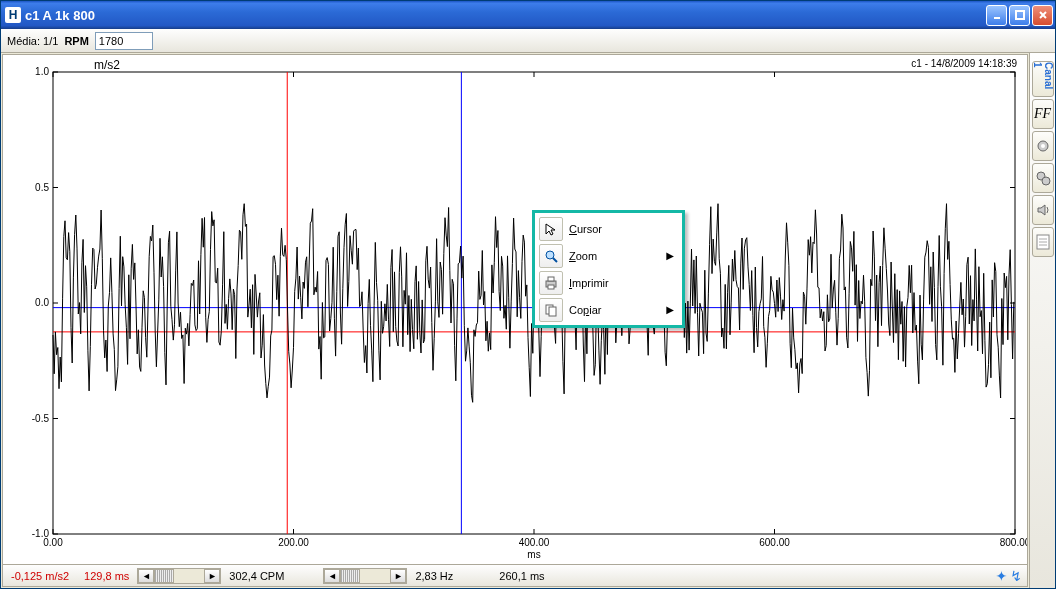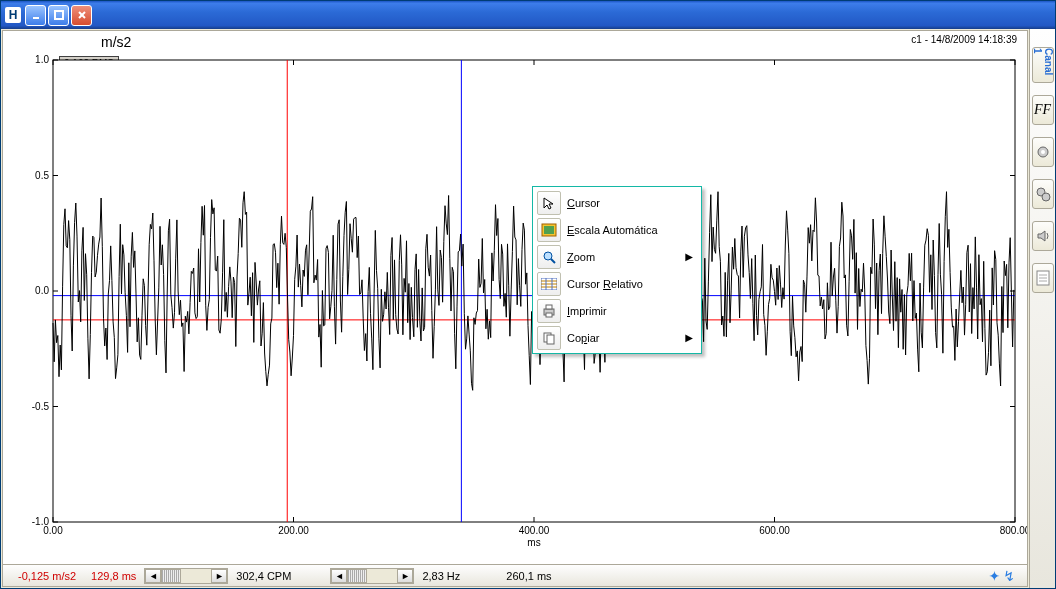--- a/index.html
+++ b/index.html
@@ -17,73 +17,79 @@
 
   .toolbar { height: 24px; background: linear-gradient(to bottom,#fefefe,#e8e6dd); border-bottom: 1px solid #aca899; display:flex; align-items:center; padding: 0 6px; gap: 6px; font-size: 11px; }
   .toolbar input { border: 1px solid #7f9db9; height: 18px; padding: 0 3px; font-size: 11px; width: 58px; }
 
   .mainrow { flex: 1; display: flex; min-height:0; }
   .plotframe { flex: 1; background: #fff; border: 1px solid #aca899; margin: 1px; position: relative; display:flex; flex-direction:column; }
   .plotarea { flex:1; position: relative; }
   svg.chart { position:absolute; inset:0; width:100%; height:100%; }
   .infobox { position:absolute; left: 56px; top: 25px; font-size:10px; }
   .infobox div { background:#d4d0c8; border:1px solid #404040; padding:1px 4px; margin-bottom:2px; display:inline-block; }
-  .axis-label { position:absolute; left:61px; top:3px; font-size:14px; color:#000;padding-left:37px; }
+  .axis-label { position:absolute; left:54px; top:3px; font-size:12px; color:#000;padding-left:37px; }
   .topright { position:absolute; right:10px; top:3px; font-size:10px; color:#000; }
 
-  .statusbar { height: 22px; background: linear-gradient(to bottom,#fefefe,#e8e6dd); border-top: 1px solid #aca899; display:flex; align-items:center; padding:0 8px; font-size:11px; gap:1px; }
+  .statusbar { height: 22px; background: linear-gradient(to bottom,#fefefe,#e8e6dd); border-top: 1px solid #aca899; display:flex; align-items:center; padding:0 1px; font-size:11px; gap:1px; }
   .statusbar .cell { padding: 0 6px; height:18px; display:flex; align-items:center; border:1px solid transparent; }
   .statusbar .red { color:#d00000; }
   .statusbar .scroll { display:flex; align-items:center; border:1px solid #aca899; background:#ece9d8; height:16px; }
   .statusbar .scroll .arrow { width:16px; height:14px; display:flex; align-items:center; justify-content:center; border:1px solid #aca899; background:linear-gradient(#fff,#ddd); margin:0; font-size:9px; cursor:pointer;}
   .statusbar .scroll .thumb { width:20px; height:14px; background:repeating-linear-gradient(90deg,#aaa 0 1px,#eee 1px 2px); border:1px solid #aca899; }
   .statusbar .spacer { flex:1; }
 
-  .rightbar { width: 26px; background: linear-gradient(to bottom,#fefefe,#e8e6dd); border-left:1px solid #aca899; display:flex; flex-direction:column; align-items:center; padding-top:18px; gap:12px; }
+  .rightbar { width: 26px; background: linear-gradient(to bottom,#fefefe,#e8e6dd); border-left:1px solid #aca899; display:flex; flex-direction:column; align-items:center; padding-top:8px; gap:2px; }
   .rightbar .rbtn { width:22px; height:36px; border:1px solid #aca899; background:linear-gradient(#fdfdfb,#ece9d8); border-radius:3px; display:flex; align-items:center; justify-content:center; cursor:pointer; font-size:10px; writing-mode: vertical-rl; }
   .rightbar .rbtn.small { height:30px; writing-mode: horizontal-tb; font-size:14px; font-style:italic; font-family: "Times New Roman", serif; }
   .rightbar .rbtn.icon { height:30px; writing-mode: horizontal-tb; }
 
-  .ctxmenu { position:absolute; left:529px; top:155px; width:170px; background:#fff; border:1px solid #14b8a6; box-shadow: 3px 3px 3px rgba(0,0,0,.25); font-size:11px; padding:2px; }
+  .ctxmenu { position:absolute; left:529px; top:155px; width:153px; background:#fff; border:3px solid #14b8a6; box-shadow: 3px 3px 3px rgba(0,0,0,.25); font-size:11px; padding:2px; }
   .ctxmenu .row { display:flex; align-items:center; height:27px; padding-right:6px; gap:6px; cursor:default; }
   .ctxmenu .iconbox { width:24px; height:24px; margin-left:2px; display:flex; align-items:center; justify-content:center; border:1px solid #c0c0b0; background:linear-gradient(#fff,#eee); border-radius:2px; }
   .ctxmenu .label { flex:1; }
   .ctxmenu .label u { text-decoration: underline; }
   .ctxmenu .arrow { font-size:10px; color:#000; }
 
   .ytick { font-size:10px; text-anchor:end; }
   .xtick { font-size:10px; text-anchor:middle; }
   .xaxistitle { font-size:10px; text-anchor:middle; }
 </style>
 </head>
 <body>
 
 <div class="window">
   <div class="titlebar">
     <div class="icon">H</div>
+    <div class="title">c1 A 1k 800</div>
     <div class="btns">
       <div class="btn min">
           <svg width="10" height="10">
             <line x1="2" y1="8" x2="8" y2="8"></line>
           </svg>
         </div>
       <div class="btn max">
           <svg width="10" height="10">
             <rect x="1" y="1" width="8" height="8"></rect>
           </svg>
         </div>
       <div class="btn close">
           <svg width="10" height="10">
             <line x1="2" y1="2" x2="8" y2="8"></line>
             <line x1="8" y1="2" x2="2" y2="8"></line>
           </svg>
         </div>
     </div>
   </div>
 
+  <div class="toolbar">
+    <span>Média: 1/1</span>
+    <span style="font-weight:bold">RPM</span>
+    <input type="text" value="1780" style="">
+  </div>
 
   <div class="mainrow">
     <div class="plotframe">
       <div class="plotarea">
         <span class="axis-label">m/s2</span>
         <span class="topright">c1 - 14/8/2009 14:18:39</span>
         <div class="infobox">
           <div>0,162 RMS</div><br>
           <div>0,427 PkMax</div><br>
           <div>FC= 2,64</div>
@@ -132,49 +138,27 @@
           <div class="row">
             <div class="iconbox">
                 <svg width="14" height="14">
                   <path d="M2 2 L2 12 L5 9 L7 13 L9 12 L7 8 L11 8 Z" fill="#fff" stroke="#000"></path>
                 </svg>
               </div>
             <span class="label"><u>C</u><span>ursor</span></span>
           </div>
           <div class="row">
             <div class="iconbox">
-                <svg width="16" height="14">
-                  <rect x="1" y="1" width="14" height="12" fill="#f4c430" stroke="#a06000"></rect>
-                  <rect x="3" y="3" width="10" height="8" fill="#50a050"></rect>
-                </svg>
-              </div>
-            <span class="label"><u>E</u><span>scala Automática</span></span>
-          </div>
-          <div class="row">
-            <div class="iconbox">
                 <svg width="14" height="14">
                   <circle cx="6" cy="6" r="4" fill="#bde0ff" stroke="#0050a0"></circle>
                   <line x1="9" y1="9" x2="13" y2="13" stroke="#0050a0" stroke-width="2"></line>
                 </svg>
               </div>
             <span class="label"><u>Z</u><span>oom</span></span>
             <span class="arrow">▶</span>
-          </div>
-          <div class="row">
-            <div class="iconbox">
-                <svg width="16" height="12">
-                  <rect x="0" y="0" width="16" height="12" fill="#fff" stroke="#5070c0"></rect>
-                  <line x1="0" y1="3" x2="16" y2="3" stroke="#c08000"></line>
-                  <line x1="0" y1="6" x2="16" y2="6" stroke="#c08000"></line>
-                  <line x1="0" y1="9" x2="16" y2="9" stroke="#c08000"></line>
-                  <line x1="5" y1="0" x2="5" y2="12" stroke="#5070c0"></line>
-                  <line x1="11" y1="0" x2="11" y2="12" stroke="#5070c0"></line>
-                </svg>
-              </div>
-            <span class="label"><span>Cursor </span><u>R</u><span>elativo</span></span>
           </div>
           <div class="row">
             <div class="iconbox">
                 <svg width="14" height="14">
                   <rect x="2" y="5" width="10" height="6" fill="#ccc" stroke="#666"></rect>
                   <rect x="4" y="1" width="6" height="4" fill="#fff" stroke="#666"></rect>
                   <rect x="4" y="9" width="6" height="4" fill="#fff" stroke="#666"></rect>
                 </svg>
               </div>
             <span class="label"><u>I</u><span>mprimir</span></span>

